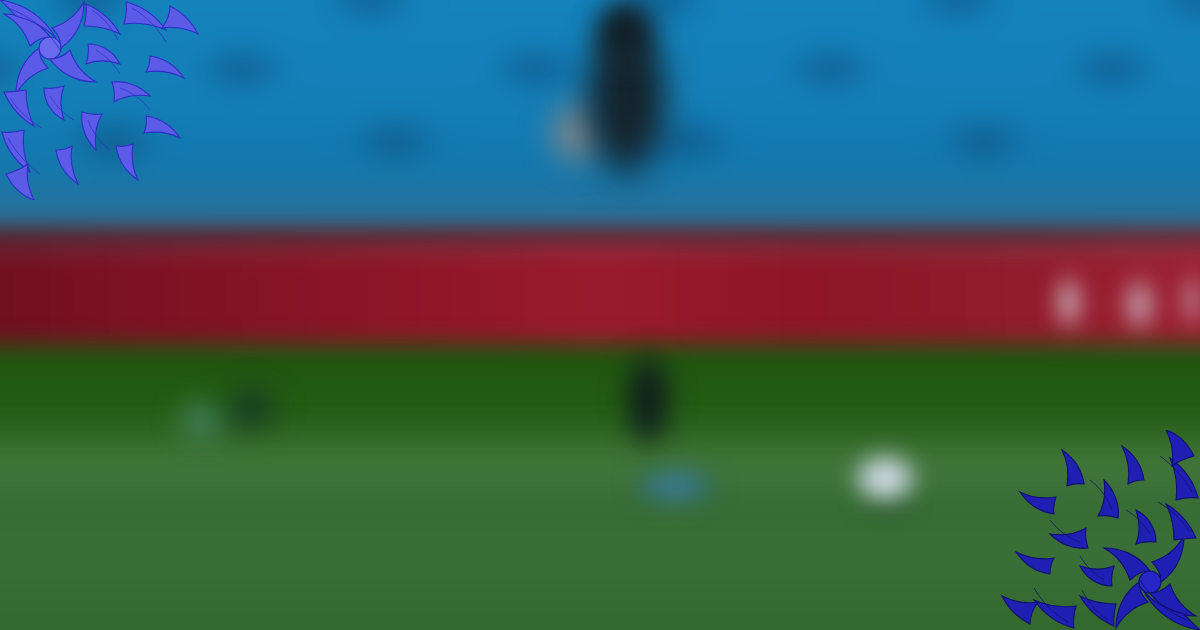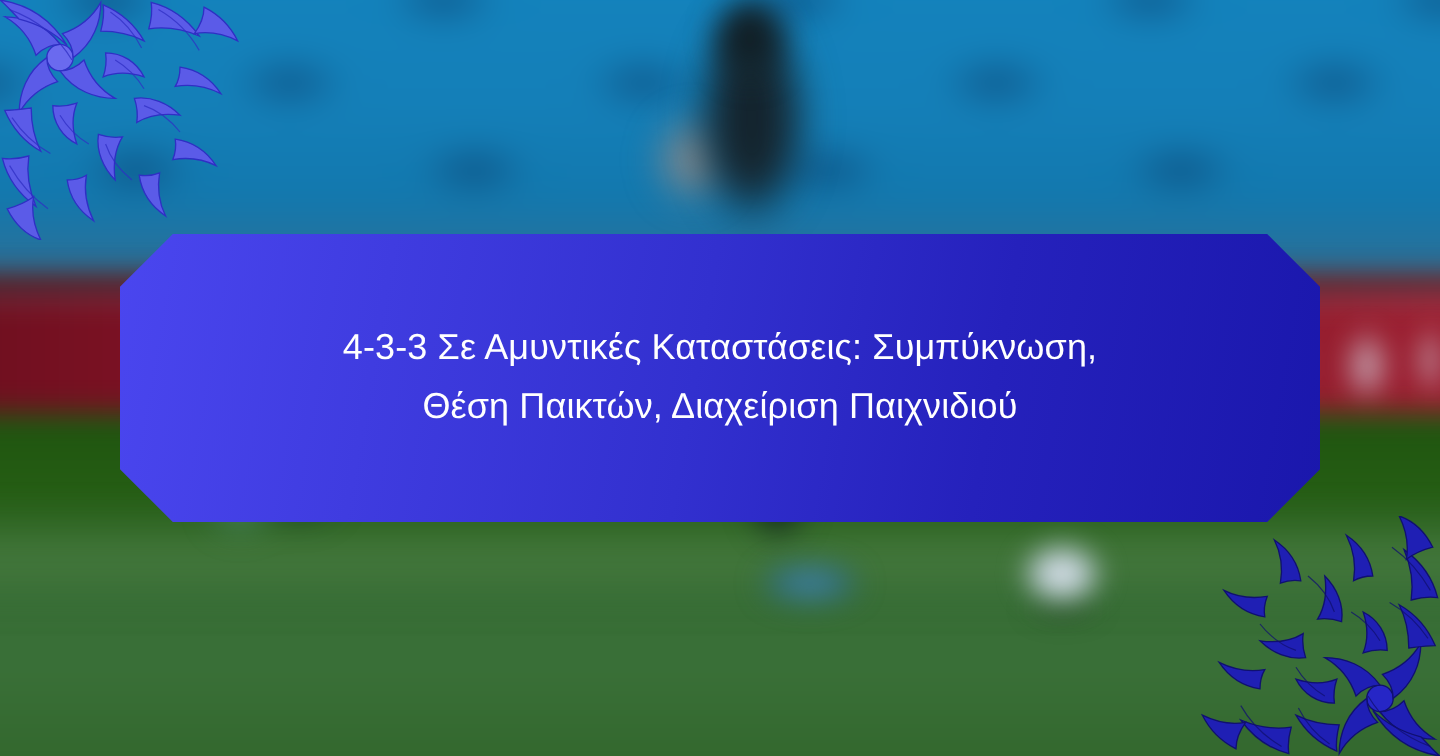--- a/index.html
+++ b/index.html
@@ -247,17 +247,14 @@
         <path d="M10 98 C18 110 28 120 42 128"></path>
         <path d="M8 138 C16 152 26 164 40 174"></path>
         <path d="M96 50 C106 56 114 64 120 74"></path>
         <path d="M50 96 C56 106 64 114 74 120"></path>
         <path d="M120 88 C132 92 142 100 150 110"></path>
         <path d="M88 120 C92 132 100 142 110 150"></path>
       </g>
     </svg>
   </div>
 
-  <div class="banner">
-    <h1 class="banner-title">4-3-3 Σε Αμυντικές Καταστάσεις: Συμπύκνωση, Θέση Παικτών, Διαχείριση Παιχνιδιού</h1>
-  </div>
 
 </div>
 
 </body></html>

